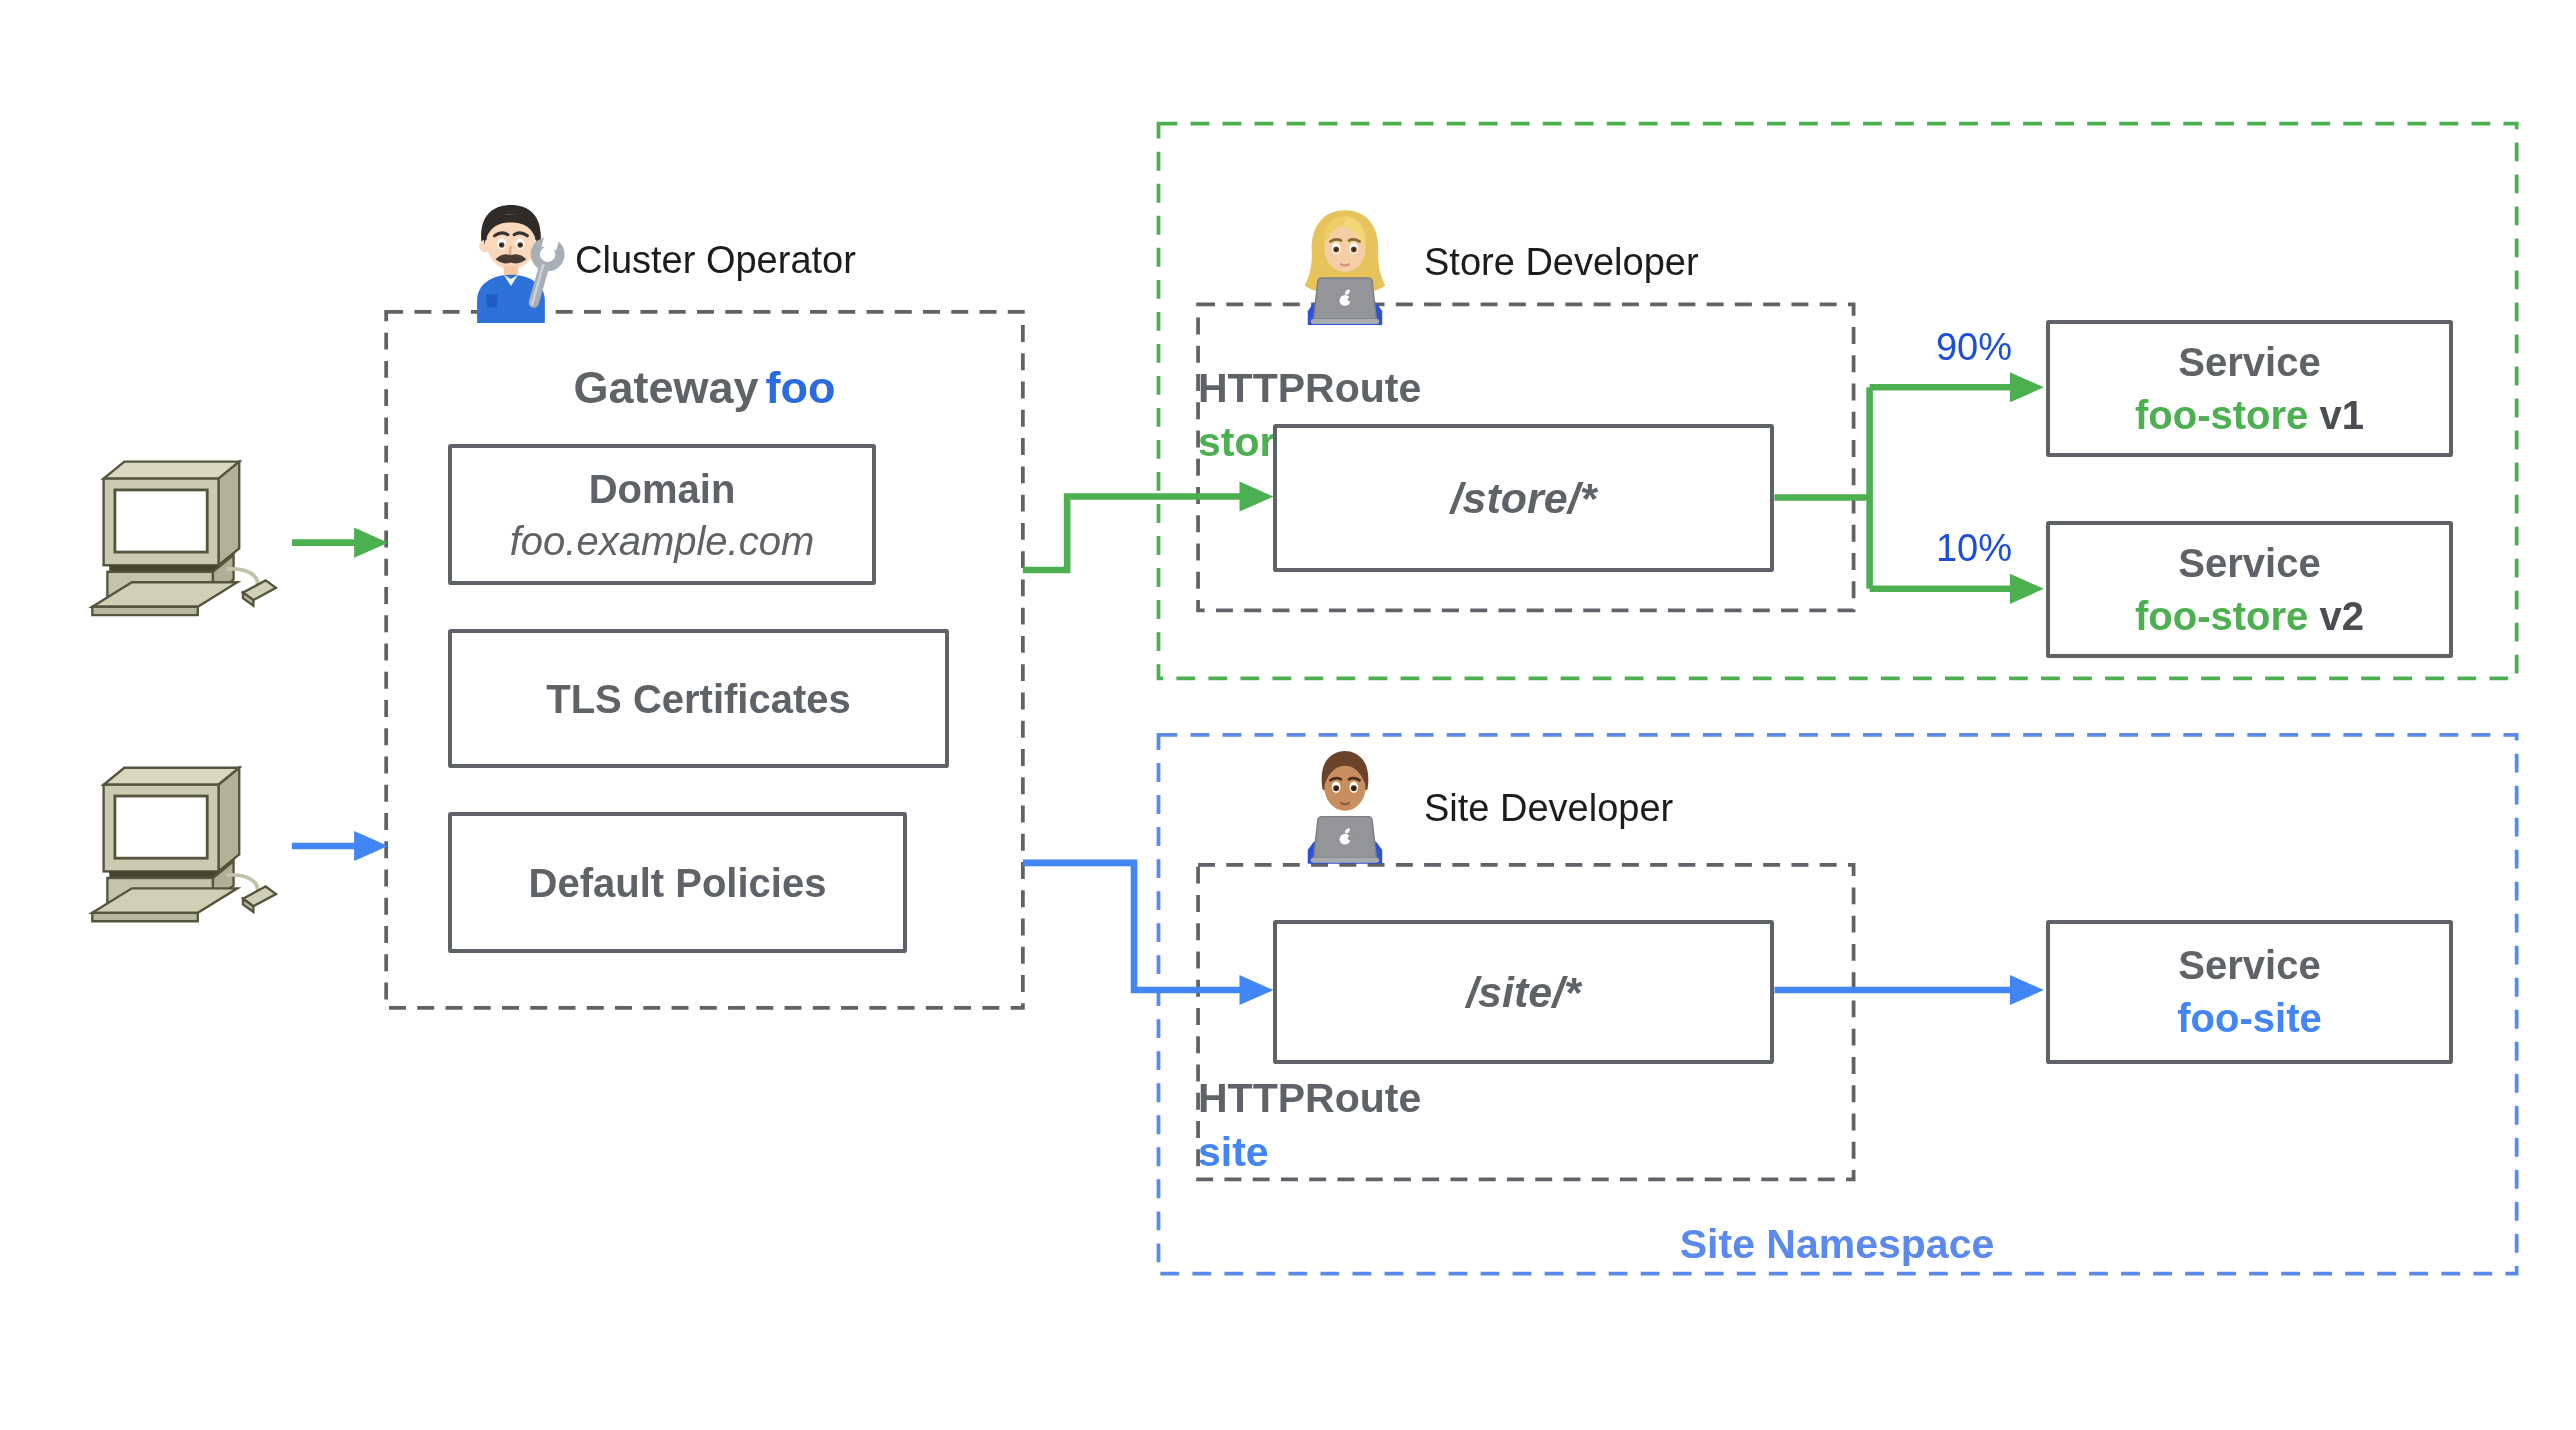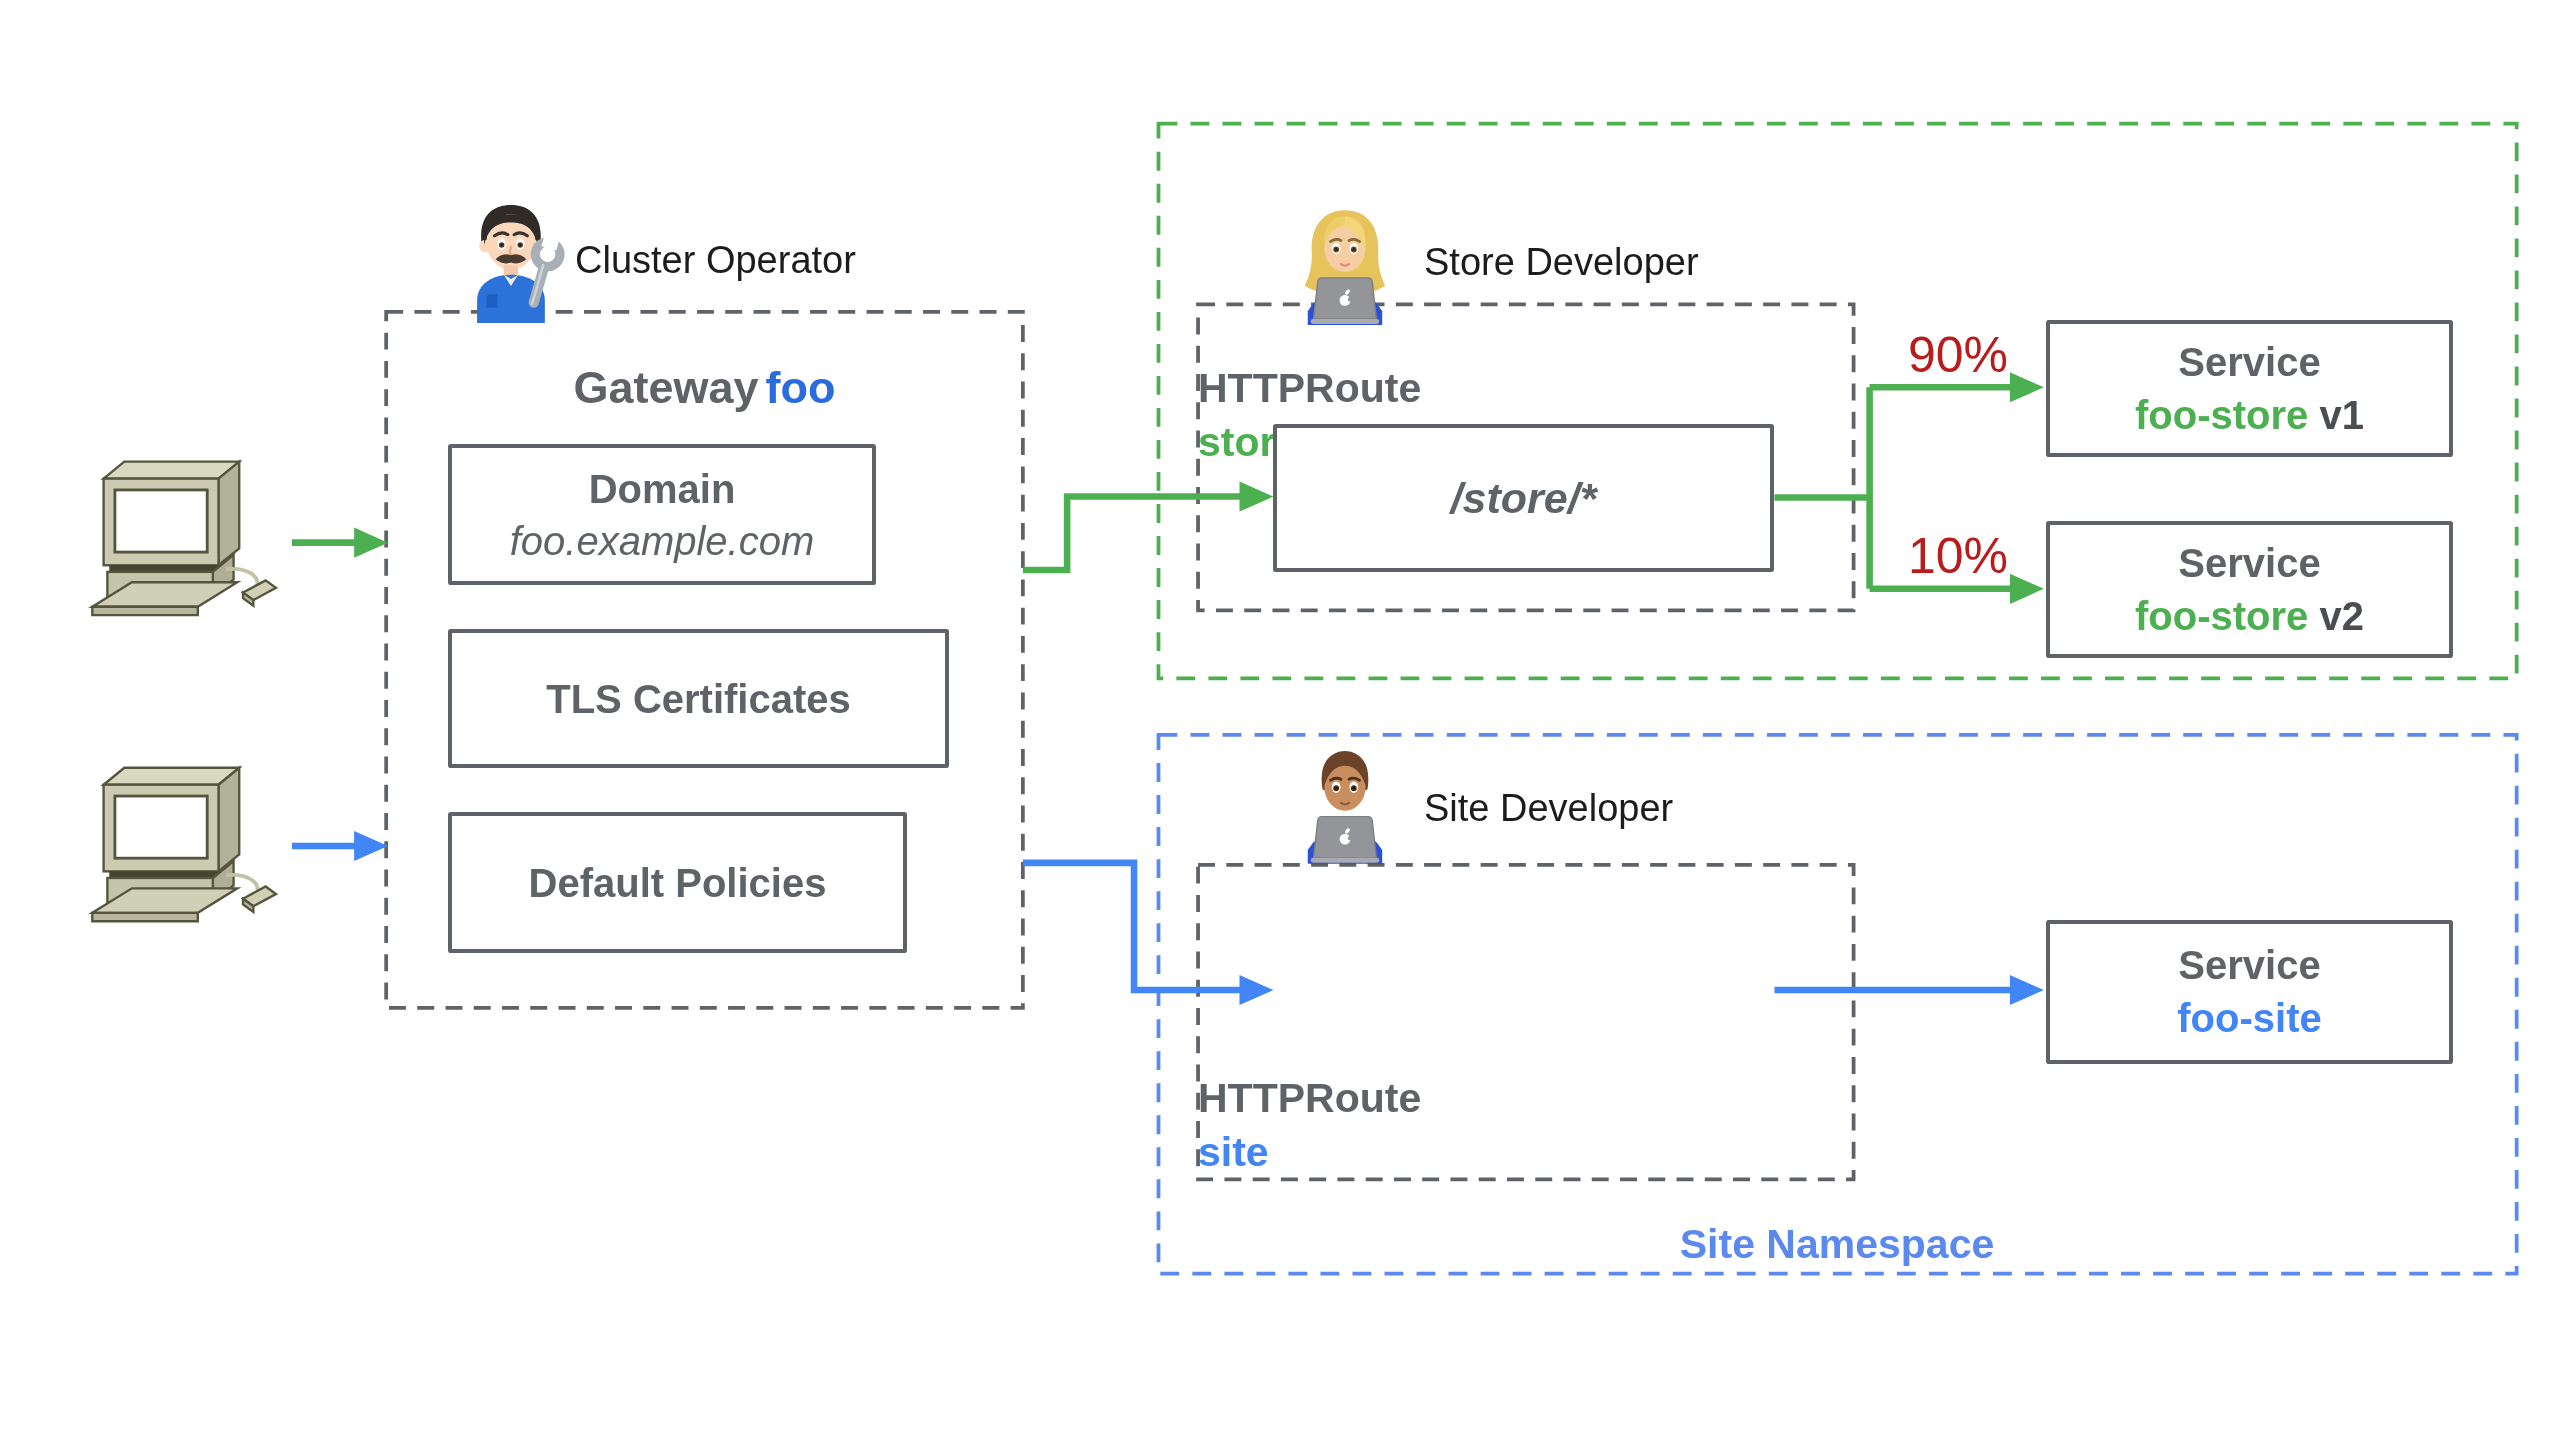--- a/index.html
+++ b/index.html
@@ -30,21 +30,21 @@
   .blue{color:#4285F4;}
   .blue-deep{color:#2B6BE0;}
   .blue-light{color:#5B89EE;}
   .persona-label{font-size:38px;color:#1C1C1E;}
   .ns-title{font-size:41px;font-weight:bold;text-align:center;}
   .route-title{font-size:41px;font-weight:bold;text-align:center;flex-direction:column;}
   .gw-title{font-size:45px;font-weight:bold;text-align:center;}
   .box-text{font-size:40px;font-weight:bold;color:#5F6368;line-height:1.3;}
   .rule-text{font-size:43px;font-weight:bold;font-style:italic;color:#5F6368;}
   .svc-line{font-size:40px;font-weight:bold;line-height:1.32;}
-  .pct{font-size:50px;color:#b91c1c;}
+  .pct{font-size:38px;color:#1d4ed8;text-align:center;}
 </style>
 </head>
 <body>
 
 <div class="canvas">
 
   <svg class="layer" width="2576" height="1431" viewBox="0 0 2735 1519">
 
     <defs>
       <g id="retro-pc">
@@ -213,20 +213,23 @@
   </div>
 
   <div class="box" style="left:2046px;top:521px;width:407px;height:137px;">
     <div class="svc-line gray">Service</div>
     <div class="svc-line row" style="gap:11.3px;">
       <span class="green">foo-store</span>
       <span class="dark">v2</span>
     </div>
   </div>
 
+  <div class="box" style="left:1273px;top:920px;width:501px;height:144px;">
+    <div class="rule-text">/site/*</div>
+  </div>
 
   <div class="lbl route-title row" style="left:1198px;top:1075px;width:656px;">
     <span class="gray">HTTPRoute</span>
     <span class="blue">site</span>
   </div>
 
   <div class="box" style="left:2046px;top:920px;width:407px;height:144px;">
     <div class="svc-line gray">Service</div>
     <div class="svc-line blue">foo-site</div>
   </div>

